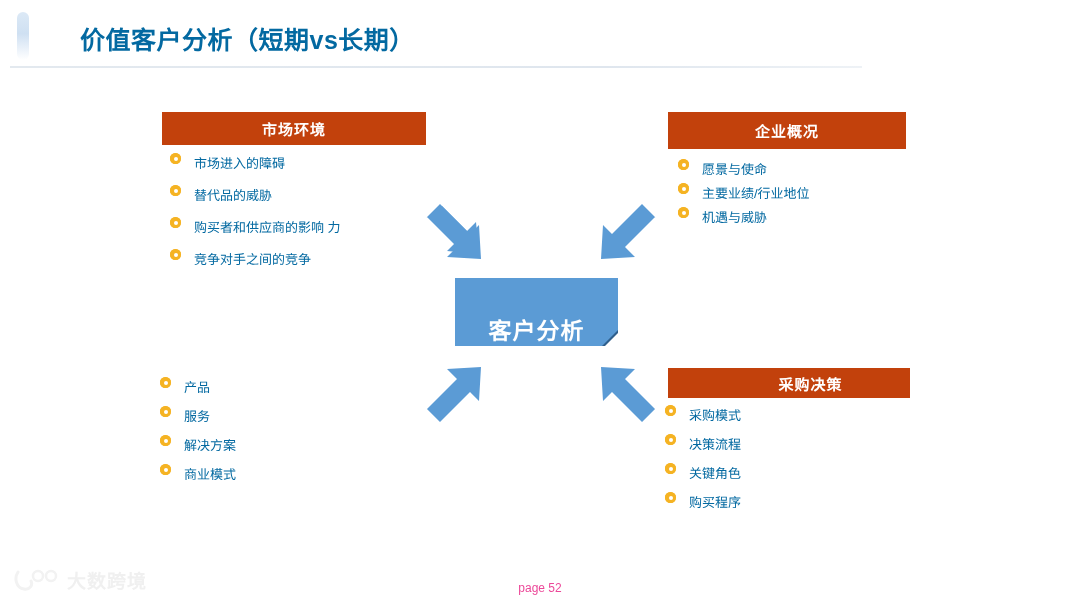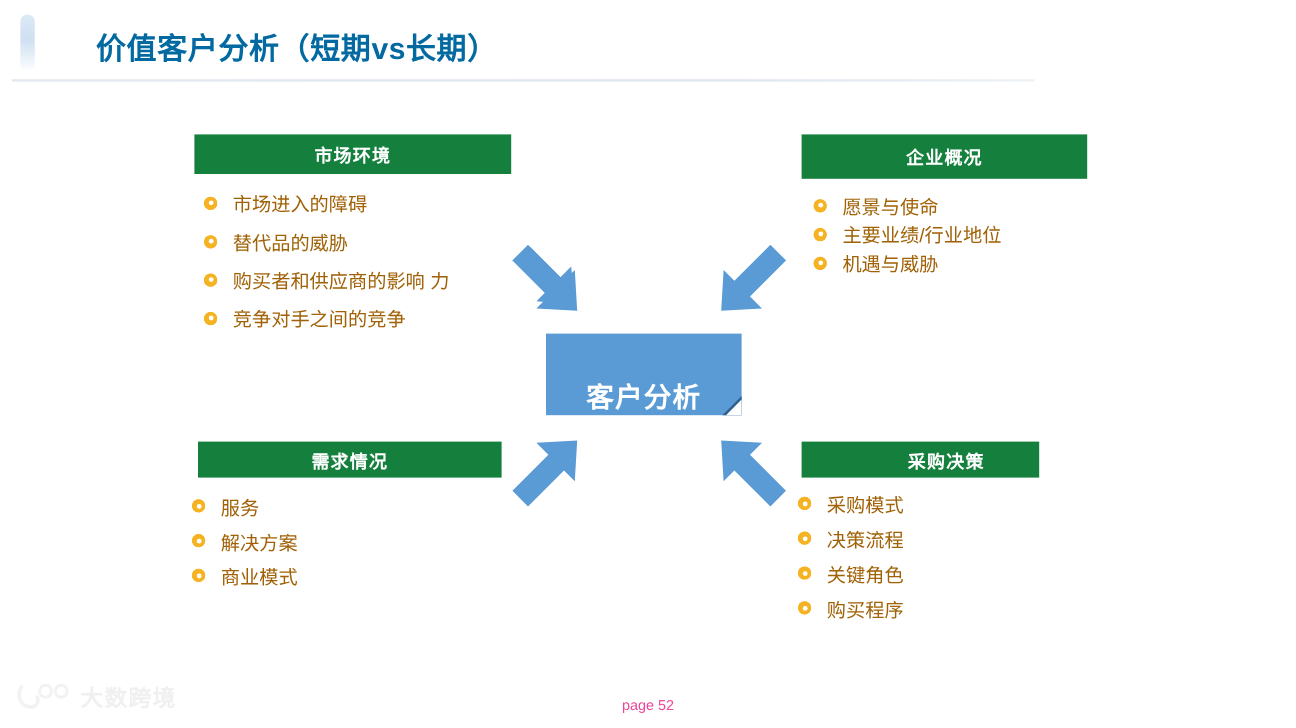--- a/index.html
+++ b/index.html
@@ -25,29 +25,29 @@
   }
   .title-rule {
     position:absolute; left:10px; top:66px;
     width:852px; height:2px;
     background:linear-gradient(90deg,#e3e9ef 0%,#dfe6ee 70%,#eef2f6 100%);
   }
 
   
   .panel { position:absolute; }
   .panel-header {
-    background:#15803d; color:#ffffff;
+    background:#c2410c; color:#ffffff;
     font-size:15px; font-weight:bold;
     display:flex; align-items:center; justify-content:center;
     letter-spacing:1px;
   }
   .panel-list { list-style:none; margin-top:8px; }
   .panel-list li {
-    display:flex; align-items:center;
-    font-size:16px; color:#a16207;
+    display:flex; align-items:flex-start;
+    font-size:13px; color:#0369a1;
     white-space:nowrap;
   }
   .bullet {
     flex:0 0 auto;
     width:11px; height:11px; border-radius:50%;
     background:#f5b323;
     box-shadow:inset 0 0 0 2.5px #f5b323;
     position:relative; margin-right:13px;
   }
   .bullet::after {
@@ -66,21 +66,21 @@
   #panel-company  .panel-header { width:238px; height:37px;text-align:right; }
   #panel-company  .panel-list { margin-left:10px; margin-top:10px; }
   #panel-company  .panel-list li { height:24px; }
 
   #panel-demand   { left:165px; top:368px; width:253px; }
   #panel-demand   .panel-header { width:253px; height:30px; }
   #panel-demand   .panel-list { margin-left:-5px; margin-top:9px; }
   #panel-demand   .panel-list li { height:29px; }
 
   #panel-purchase { left:668px; top:368px; width:242px; }
-  #panel-purchase .panel-header { width:198px; height:30px;padding-left:43px; }
+  #panel-purchase .panel-header { width:242px; height:30px;padding-left:43px; }
   #panel-purchase .panel-list { margin-left:-3px; margin-top:7px; }
   #panel-purchase .panel-list li { height:29px; }
 
   
   #center-node {
     position:absolute; left:455px; top:278px;
     width:163px; height:68px;
     background:#5b9bd5;
     display:flex; align-items:flex-end; justify-content:center;
   }
@@ -166,22 +166,25 @@
         <span>主要业绩/行业地位</span>
       </li>
       <li>
         <span class="bullet"></span>
         <span>机遇与威胁</span>
       </li>
     </ul>
   </div>
 
   <div class="panel" id="panel-demand">
-    <div class="panel-header">需求情况</div>
-    <ul class="panel-list">
+    <ul class="panel-list">
+      <li>
+        <span class="bullet"></span>
+        <span>产品</span>
+      </li>
       <li>
         <span class="bullet"></span>
         <span>服务</span>
       </li>
       <li>
         <span class="bullet"></span>
         <span>解决方案</span>
       </li>
       <li>
         <span class="bullet"></span>

